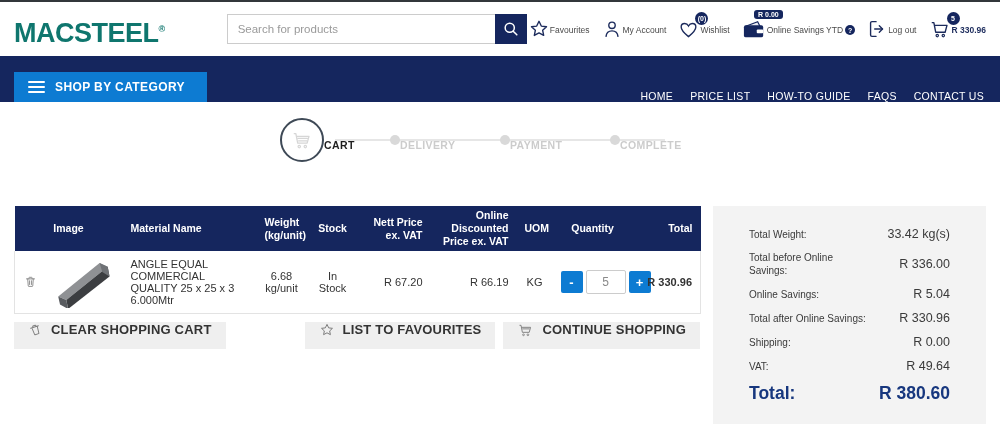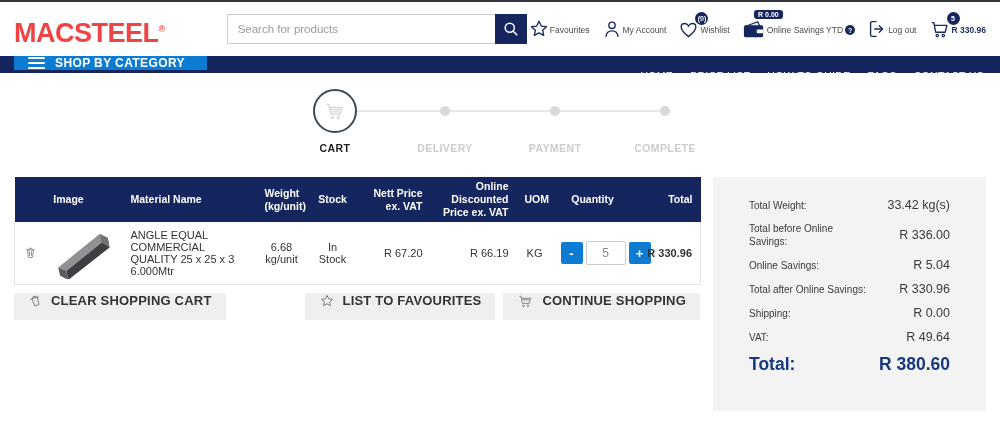--- a/index.html
+++ b/index.html
@@ -3,21 +3,21 @@
 <meta charset="utf-8">
 <style>
   * { margin:0; padding:0; box-sizing:border-box; }
   html,body { background:#fff; }
   body { font-family:"Liberation Sans", sans-serif; }
   .page { position:relative; width:1000px; height:424px; background:#fff; overflow:hidden;
           border-top:2px solid #33373b; margin:0 auto; }
 
   
   .topbar { height:54px; display:flex; align-items:center; padding:0 14px; }
-  .logo { font-size:27px; font-weight:700; color:#ef4444; letter-spacing:-0.5px; cursor:pointer;margin-top:8px; }
+  .logo { font-size:27px; font-weight:700; color:#0f766e; letter-spacing:-0.5px; cursor:pointer;margin-top:8px; }
   .logo sup { font-size:9px; font-weight:700; vertical-align:super; }
   .searchwrap { display:flex; margin-left:62px; }
   .searchwrap input { width:268px; height:30px; border:1px solid #ccc; border-right:none;
       padding:0 10px; font-size:11.5px; color:#333; outline:none; }
   .searchwrap input::placeholder { color:#9a9a9a; }
   .search-btn { width:32px; height:30px; background:#15265E; border:none; cursor:pointer;
       display:flex; align-items:center; justify-content:center; }
   .account { margin-left:auto; display:flex; align-items:flex-start; gap:11px; }
   .acct-item { display:flex; align-items:center; cursor:pointer; min-width:38px; }
   .acct-ic { position:relative; height:26px; display:flex; align-items:center; justify-content:center; }
@@ -25,35 +25,35 @@
   .acct-label.bold { font-weight:700; color:#1C2B5C; }
   .badge-circ { position:absolute; top:-4px; right:-8px; background:#15265E; color:#fff;
       border-radius:8px; min-width:13px; height:13px; font-size:7px; font-weight:700;
       display:flex; align-items:center; justify-content:center; padding:0 2px; }
   .badge-pill { position:absolute; top:-6px; right:-16px; background:#15265E; color:#fff;
       border-radius:3px; font-size:7px; font-weight:700; padding:1px 4px; white-space:nowrap; }
   .help-circ { display:inline-flex; width:10px; height:10px; border-radius:50%; background:#15265E;
       color:#fff; font-size:7px; font-weight:700; align-items:center; justify-content:center; }
 
   
-  .navbar { height:17px; background:#15265E; display:flex; align-items:flex-start;flex-direction:column; }
+  .navbar { height:46px; background:#15265E; display:flex; align-items:flex-end; }
   .shopcat { height:30px; background:#0D7BD2; display:flex; align-items:center; gap:10px;
       padding:0 22px 0 14px; margin-left:14px; cursor:pointer; }
   .burger { display:flex; flex-direction:column; gap:3px; }
   .burger span { width:17px; height:2px; background:#fff; border-radius:1px; }
   .shopcat-label { color:#fff; font-size:12px; font-weight:700; letter-spacing:0.4px; }
   .navlinks { margin-left:auto; display:flex; gap:17px; padding-right:16px; }
   .navlinks a { color:#fff; font-size:10.5px; font-weight:400; text-decoration:none; letter-spacing:0.3px; cursor:pointer; }
 
   
   .stepper-section { height:104px; padding-top:16px; }
   .stepper { position:relative; width:440px; margin:0 auto; }
   .stepline { position:absolute; left:55px; width:330px; top:21px; height:2px; background:#e6e6e6; }
   .steps { display:flex; position:relative; }
-  .step { width:110px; display:flex; flex-direction:column; align-items:center; }
+  .step { width:110px; display:flex; flex-direction:row; align-items:center; }
   .step-icwrap { height:44px; display:flex; align-items:center; justify-content:center; }
   .step-circle { width:44px; height:44px; border-radius:50%; background:#fff; border:2.5px solid #3e4956;
       display:flex; align-items:center; justify-content:center; }
   .step-dot { width:10px; height:10px; border-radius:50%; background:#d9d9d9; }
   .step-label { margin-top:9px; font-size:10.5px; font-weight:700; color:#cccccc; letter-spacing:0.4px; }
   .step-label.active { color:#1e1e1e; }
 
   
   .main { display:flex; padding:0 14px; align-items:flex-start; }
   .left-col { width:686px; }

